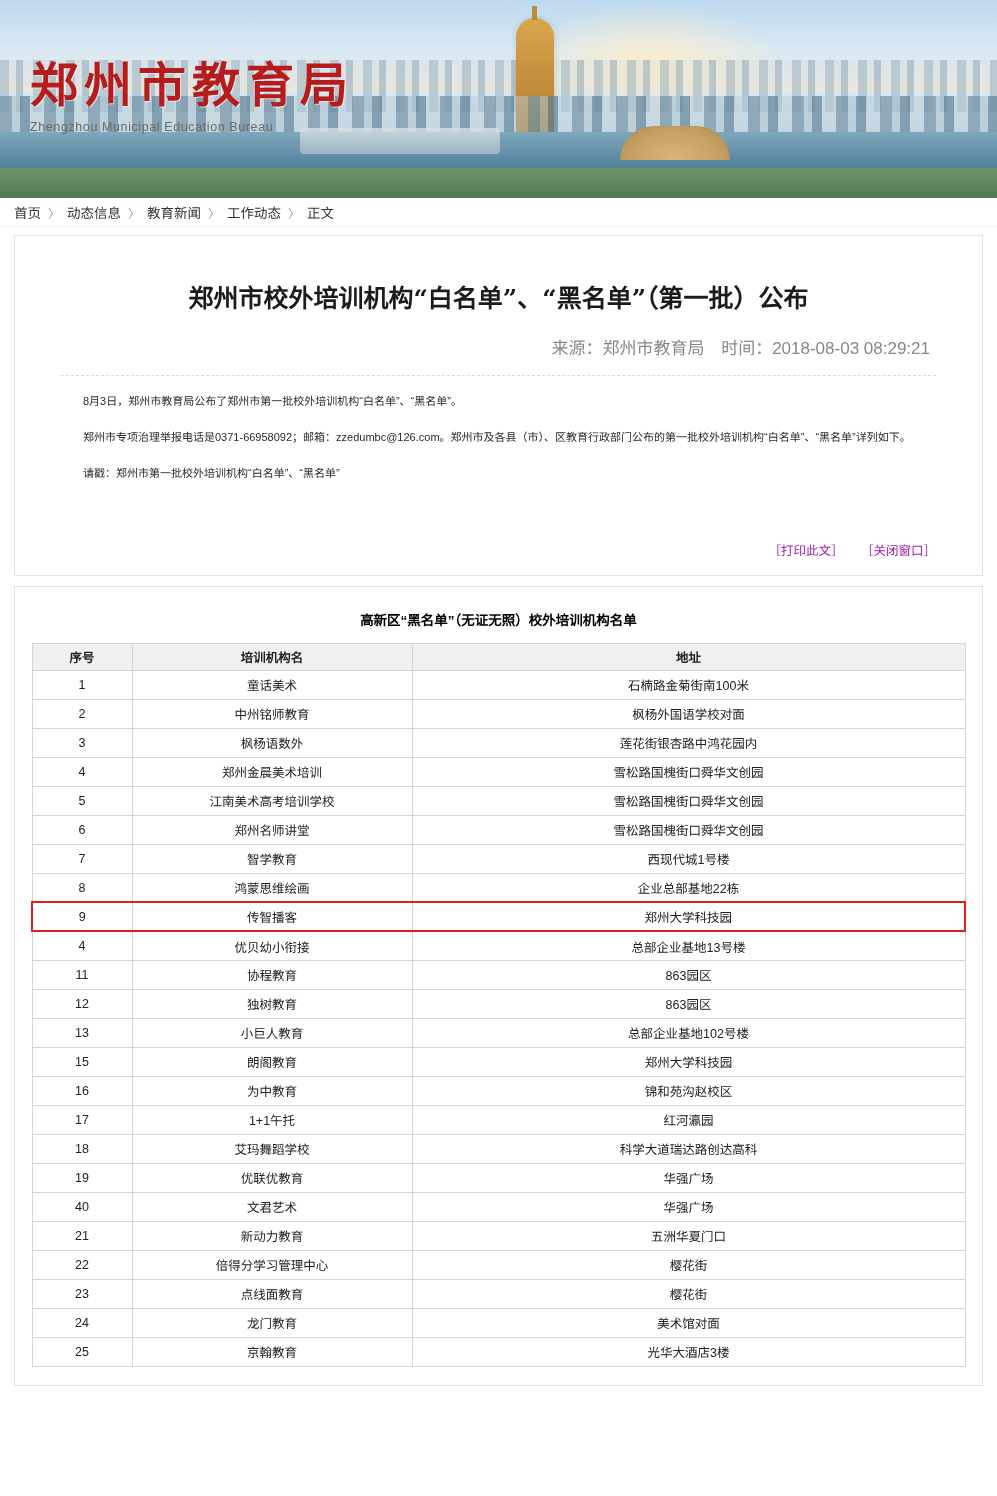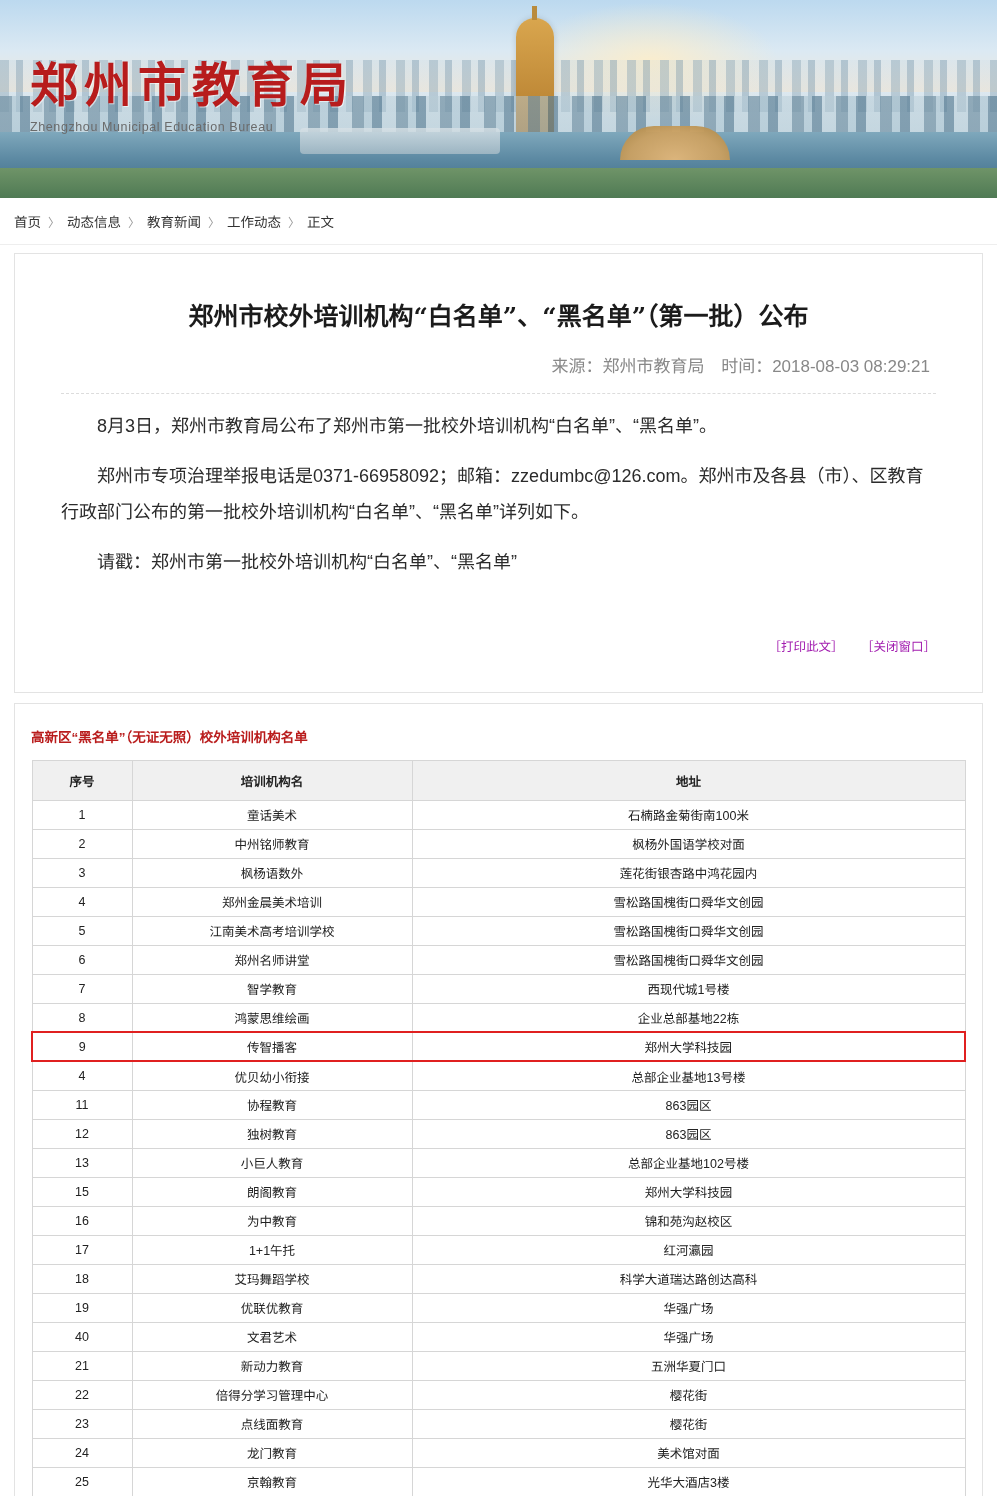--- a/index.html
+++ b/index.html
@@ -94,37 +94,37 @@
   .logo-en {
     margin-top: 4px;
     font-size: 12.5px;
     color: #6b6b6b;
     letter-spacing: .6px;
     white-space: nowrap;
   }
 
   
   .crumb {
-    height: 47px;
+    height: 29px;
     padding: 0 14px;
     display: flex;
     align-items: center;
     font-size: 13.5px;
     color: #333;
     border-bottom: 1px solid #eee;
   }
   .crumb a { color: #333; text-decoration: none; }
   .crumb .sep { margin: 0 7px; color: #999; font-size: 12px; }
 
   
   .card {
     margin: 8px 14px 0 14px;
     border: 1px solid #e3e3e3;
     background: #fff;
-    padding: 28px 46px 37px 46px;
+    padding: 28px 46px 16px 46px;
   }
   .title {
     text-align: center;
     font-family: "DejaVu Serif", "Liberation Serif", serif;
     font-size: 25px;
     font-weight: 700;
     color: #1b1b1b;
     line-height: 1.45;
   }
   .meta {
@@ -133,21 +133,21 @@
     font-size: 17px;
     color: #888;
   }
   .meta span { margin: 0 6px; }
   .divider {
     margin: 16px 0 0 0;
     border: none;
     border-top: 1px dashed #dcdcdc;
   }
   .body p {
-    font-size: 18px;
+    font-size: 11px;
     color: #2b2b2b;
     line-height: 2.0;
     margin: 14px 0 0 0;
     text-indent: 2em;
   }
   .actions {
     margin-top: 56px;
     text-align: right;
     font-size: 12.5px;
     color: #333;
@@ -155,22 +155,22 @@
   .actions a { color: #a21caf; text-decoration: none; margin-left: 14px; }
 
   
   .table-block {
     margin: 10px 14px 0 14px;
     border: 1px solid #e3e3e3;
     background: #fff;
     padding: 16px 16px 18px 16px;
   }
   .table-title {
-    text-align: left;
-    color: #b91c1c;
+    text-align: center;
+    color: #000000;
     font-size: 13.5px;
     font-weight: 700;
     padding: 6px 0 14px 0;
   }
   table.list {
     width: 100%;
     border-collapse: collapse;
     table-layout: fixed;
   }
   table.list th, table.list td {
@@ -178,21 +178,21 @@
     height: 29px;
     font-size: 12.5px;
     color: #222;
     text-align: center;
     vertical-align: middle;
     padding: 0 4px;
   }
   table.list thead th {
     background: #f0f0f0;
     font-weight: 700;
-    height: 40px;
+    height: 27px;
   }
   col.c1 { width: 100px; }
   col.c2 { width: 280px; }
   col.c3 { width: auto; }
   tr.highlight td {
     border-top: 2px solid #e02020;
     border-bottom: 2px solid #e02020;
   }
   tr.highlight td:first-child { border-left: 2px solid #e02020; }
   tr.highlight td:last-child { border-right: 2px solid #e02020; }

